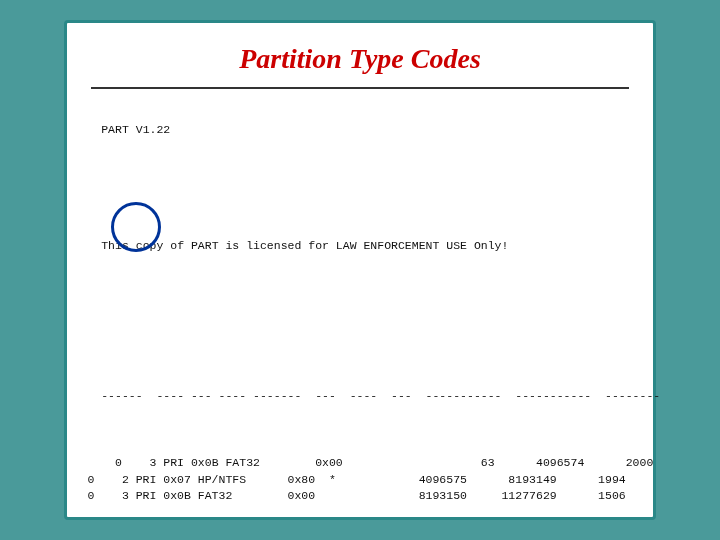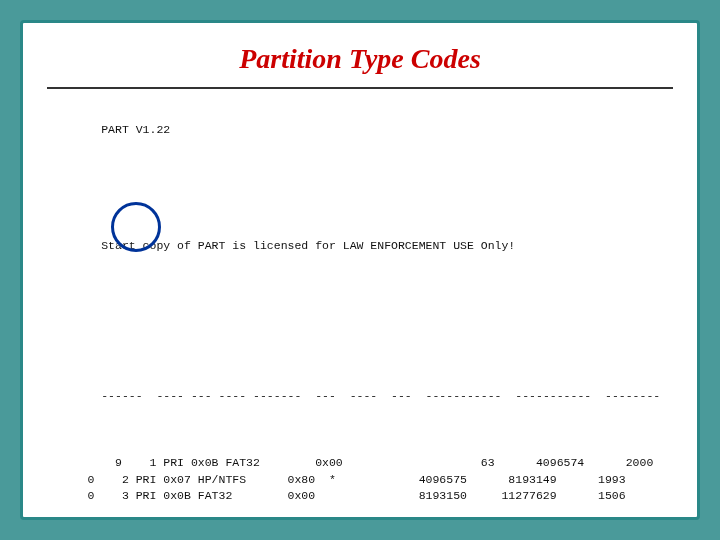--- a/index.html
+++ b/index.html
@@ -6,21 +6,21 @@
     body {
       width: 720px;
       height: 540px;
       background: #4a9a9a;
       display: flex;
       align-items: center;
       justify-content: center;
       font-family: Arial, sans-serif;
     }
     .window {
-      width: 680px;
+      width: 592px;
       height: 500px;
       background: white;
       border: 3px solid #2a8888;
       border-radius: 4px;
       padding: 20px 24px;
       display: flex;
       flex-direction: column;
     }
     .title {
       text-align: center;
@@ -66,23 +66,23 @@
 
 <div class="window">
   <div class="title">Partition Type Codes</div>
   <hr class="divider">
   <div class="content-area">
     <div class="terminal">
       <span>PART V1.22</span>
       <br>
       <br>
       <br>
-      <span>Start copy of PART is licensed for LAW ENFORCEMENT USE Only!</span>
+      <span>This copy of PART is licensed for LAW ENFORCEMENT USE Only!</span>
       <br>
       <br>
       <br>
       <br>
       <span>------  ---- --- ---- -------  ---  ----  ---  -----------  -----------  --------</span>
       <br id="rows-start">
       <div class="circle-overlay"></div>
-    <span>    9    1 PRI 0x0B FAT32        0x00                    63      4096574      2000</span><br><span>    0    2 PRI 0x07 HP/NTFS      0x80  *            4096575      8193149      1993</span><br><span>    0    3 PRI 0x0B FAT32        0x00               8193150     11277629      1506</span><br><br><br></div>
+    <span>    0    3 PRI 0x0B FAT32        0x00                    63      4096574      2000</span><br><span>    0    2 PRI 0x07 HP/NTFS      0x80  *            4096575      8193149      1994</span><br><span>    0    3 PRI 0x0B FAT32        0x00               8193150     11277629      1506</span><br><br><br></div>
   </div>
 </div>
 
 </body></html>

